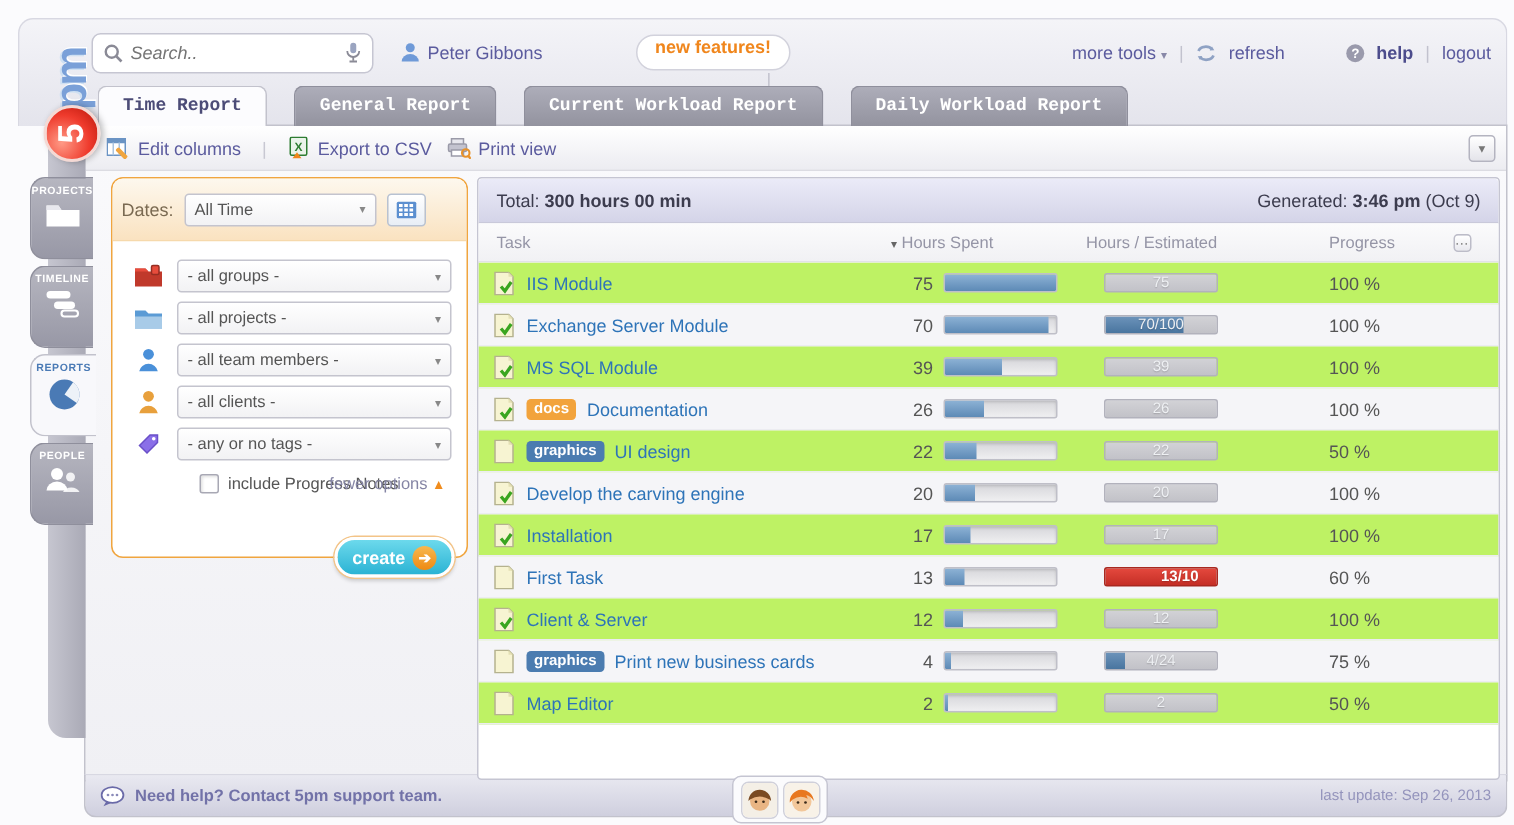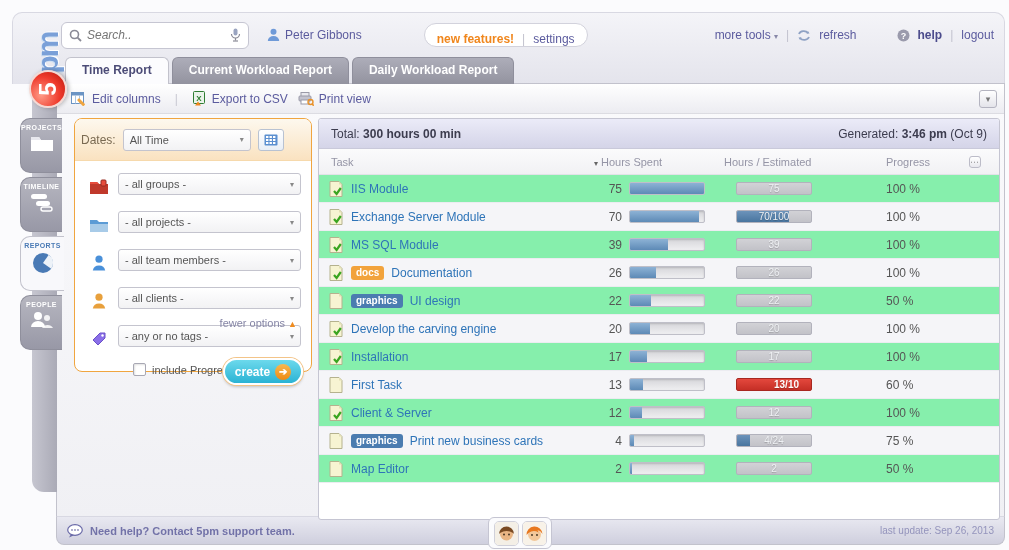--- a/index.html
+++ b/index.html
@@ -21,21 +21,21 @@
   }
   .topbar-row { position:absolute; left:48px; right:10px; top:0; height:44px; display:flex; align-items:center; }
   .searchbox {
     width:188px; height:27px; background:#fff; border:1px solid #c6c6d2; border-radius:6px;
     display:flex; align-items:center; padding:4px 7px; gap:5px;
   }
   .searchbox input { flex:1; border:none; outline:none; font-style:italic; color:#999; font-size:12px; font-family:"Liberation Sans",sans-serif; background:transparent; min-width:0;}
   .user { display:flex; align-items:center; gap:5px; margin-left:18px; color:#5b5b9e; }
   .pillbox {
     margin-left:62px; height:24px; background:#fff; border:1px solid #d2d2dc; border-radius:12px;
-    display:flex; align-items:flex-end; padding:0 12px; gap:8px;
+    display:flex; align-items:flex-end; padding:0 12px; gap:8px;flex-direction:column;
   }
   .newfeat { color:#f0861c; font-weight:bold; }
   .lnk { color:#5b5b9e; cursor:pointer; }
   .sep { color:#c2c2ce; }
   .top-right { margin-left:auto; display:flex; align-items:center; gap:8px; }
   .gap24 { width:24px; }
   .helptxt { font-weight:bold; color:#4c4c8c; }
   .tbold { font-weight:bold; }
 
   
@@ -49,21 +49,21 @@
   .logo-5 {
     position:absolute; left:5px; top:48px; width:38px; height:38px; border-radius:50%;
     background: radial-gradient(circle at 32% 30%, #ff9a86, #ef3b2d 55%, #b71408);
     border:2px solid #f4d9d4; box-shadow: 0 2px 4px rgba(0,0,0,.25);
     color:#fff; font-weight:bold; font-size:24px;
     display:flex; align-items:center; justify-content:center;
     transform: rotate(-90deg);
   }
 
   
-  .tabstrip { position:absolute; left:52px; bottom:0; height:27px; display:flex; gap:3px; z-index:5; }
+  .tabstrip { position:absolute; left:52px; bottom:0; height:27px; display:flex; gap:18px; z-index:5;font-family:Liberation Mono, monospace; }
   .rtab {
     padding:0 16px; line-height:25px; font-weight:bold; color:#fff; font-size:12px;
     background: linear-gradient(#abunda, #95a); cursor:pointer;
     background: linear-gradient(#adadb9, #93939f);
     border:1px solid #8f8f9c; border-bottom:none; border-radius:6px 6px 0 0;
   }
   .rtab.active {
     background:#fcfcfe; color:#4c4c77; border-color:#c2c2cc;
     height:27px; z-index:6; position:relative;
   }
@@ -113,21 +113,21 @@
   }
   .dates-label { color:#7a6a52; }
   .fselect {
     flex:1; height:22px; background:linear-gradient(#fff,#f2f2f4); border:1px solid #c4c4ce; border-radius:3px;
     display:flex; align-items:center; padding:0 6px; color:#555; font-size:11px; cursor:pointer;
   }
   .fselect .caret { margin-left:auto; color:#888; font-size:8px; }
   .calbtn { width:26px; height:22px; background:linear-gradient(#fff,#e8eef6); border:1px solid #b8c2d2; border-radius:3px;
     display:flex; align-items:center; justify-content:center; cursor:pointer; }
   .frows { padding:12px 10px 0 14px; }
-  .frow { display:flex; align-items:flex-end; gap:9px; margin-bottom:16px; }
+  .frow { display:flex; align-items:center; gap:9px; margin-bottom:6px; }
   .frow .ficon { width:20px; display:flex; justify-content:center; }
   .chk-row { display:flex; align-items:center; gap:6px; margin:9px 0 0 44px; color:#555; font-size:11px; }
   .chkbox { width:13px; height:13px; background:#fff; border:1px solid #a8a8b4; border-radius:2px;
     box-shadow: inset 1px 1px 2px rgba(0,0,0,.12); cursor:pointer; }
   .fewer { position:absolute; right:14px; bottom:42px; color:#8585a5; font-size:11px; cursor:pointer; }
   .fewer .up { color:#f08c1e; font-size:9px; }
   .create-btn {
     position:absolute; right:8px; bottom:-14px; width:80px; height:27px; border-radius:14px;
     background: linear-gradient(#6cd9ec, #2bb3d4);
     border:2px solid #fff; box-shadow: 0 0 0 1px #f3c488, 0 2px 3px rgba(0,0,0,.2);
@@ -156,21 +156,21 @@
     border-bottom:1px solid #e2e2e8; color:#9595a6; font-size:11px;
   }
   .cols .c-task { padding-left:12px; }
   .cols .c-prog { padding-left:62px; }
   .cols .sort { color:#666; font-size:8px; margin-right:3px; }
   .menu-btn { width:20px; height:15px; background:linear-gradient(#fff,#e8e8ee); border:1px solid #bcbcc8;
     border-radius:3px; color:#888; font-size:9px; line-height:12px; text-align:center; cursor:pointer; letter-spacing:1px;}
   .table-body { flex:1; overflow:hidden; }
   .trow {
     height:28px; display:grid; grid-template-columns: 1fr 130px 100px 145px 30px;
-    align-items:center; border-bottom:1px solid #ececf1; background:#86efac; cursor:pointer;
+    align-items:center; border-bottom:1px solid #ececf1; background:#bef264; cursor:pointer;
   }
   .trow.alt { background:#f5f5f8; }
   .cell-task { display:flex; align-items:center; gap:7px; padding-left:10px; min-width:0;}
   .task-name { color:#2e74b8; font-size:12px; white-space:nowrap; }
   .tag { color:#fff; font-size:10px; font-weight:bold; padding:1px 5px 2px; border-radius:3px; }
   .cell-hours { display:flex; align-items:center; }
   .hours-num { width:28px; text-align:right; margin-right:7px; color:#555; }
   .bar { position:relative; width:76px; height:13px; border:1px solid #bfbfc8; border-radius:2px;
     background: linear-gradient(#d6d6da, #efeff1); box-shadow: inset 0 1px 2px rgba(0,0,0,.15); overflow:hidden;}
   .bar-fill { position:absolute; left:0; top:0; bottom:0; background: linear-gradient(#8db2d5, #5d8ab6); }
@@ -261,20 +261,21 @@
             </svg>
         </span>
         <span class="lnk helptxt">help</span>
         <span class="sep">|</span>
         <span class="lnk">logout</span>
       </div>
     </div>
 
     <div class="tabstrip">
       <div class="rtab active">Time Report</div>
+      <div class="rtab">General Report</div>
       <div class="rtab">Current Workload Report</div>
       <div class="rtab">Daily Workload Report</div>
     </div>
   </div>
 
   <div class="logo">
     <div class="logo-pm">pm</div>
     <div class="logo-5">5</div>
   </div>
 

